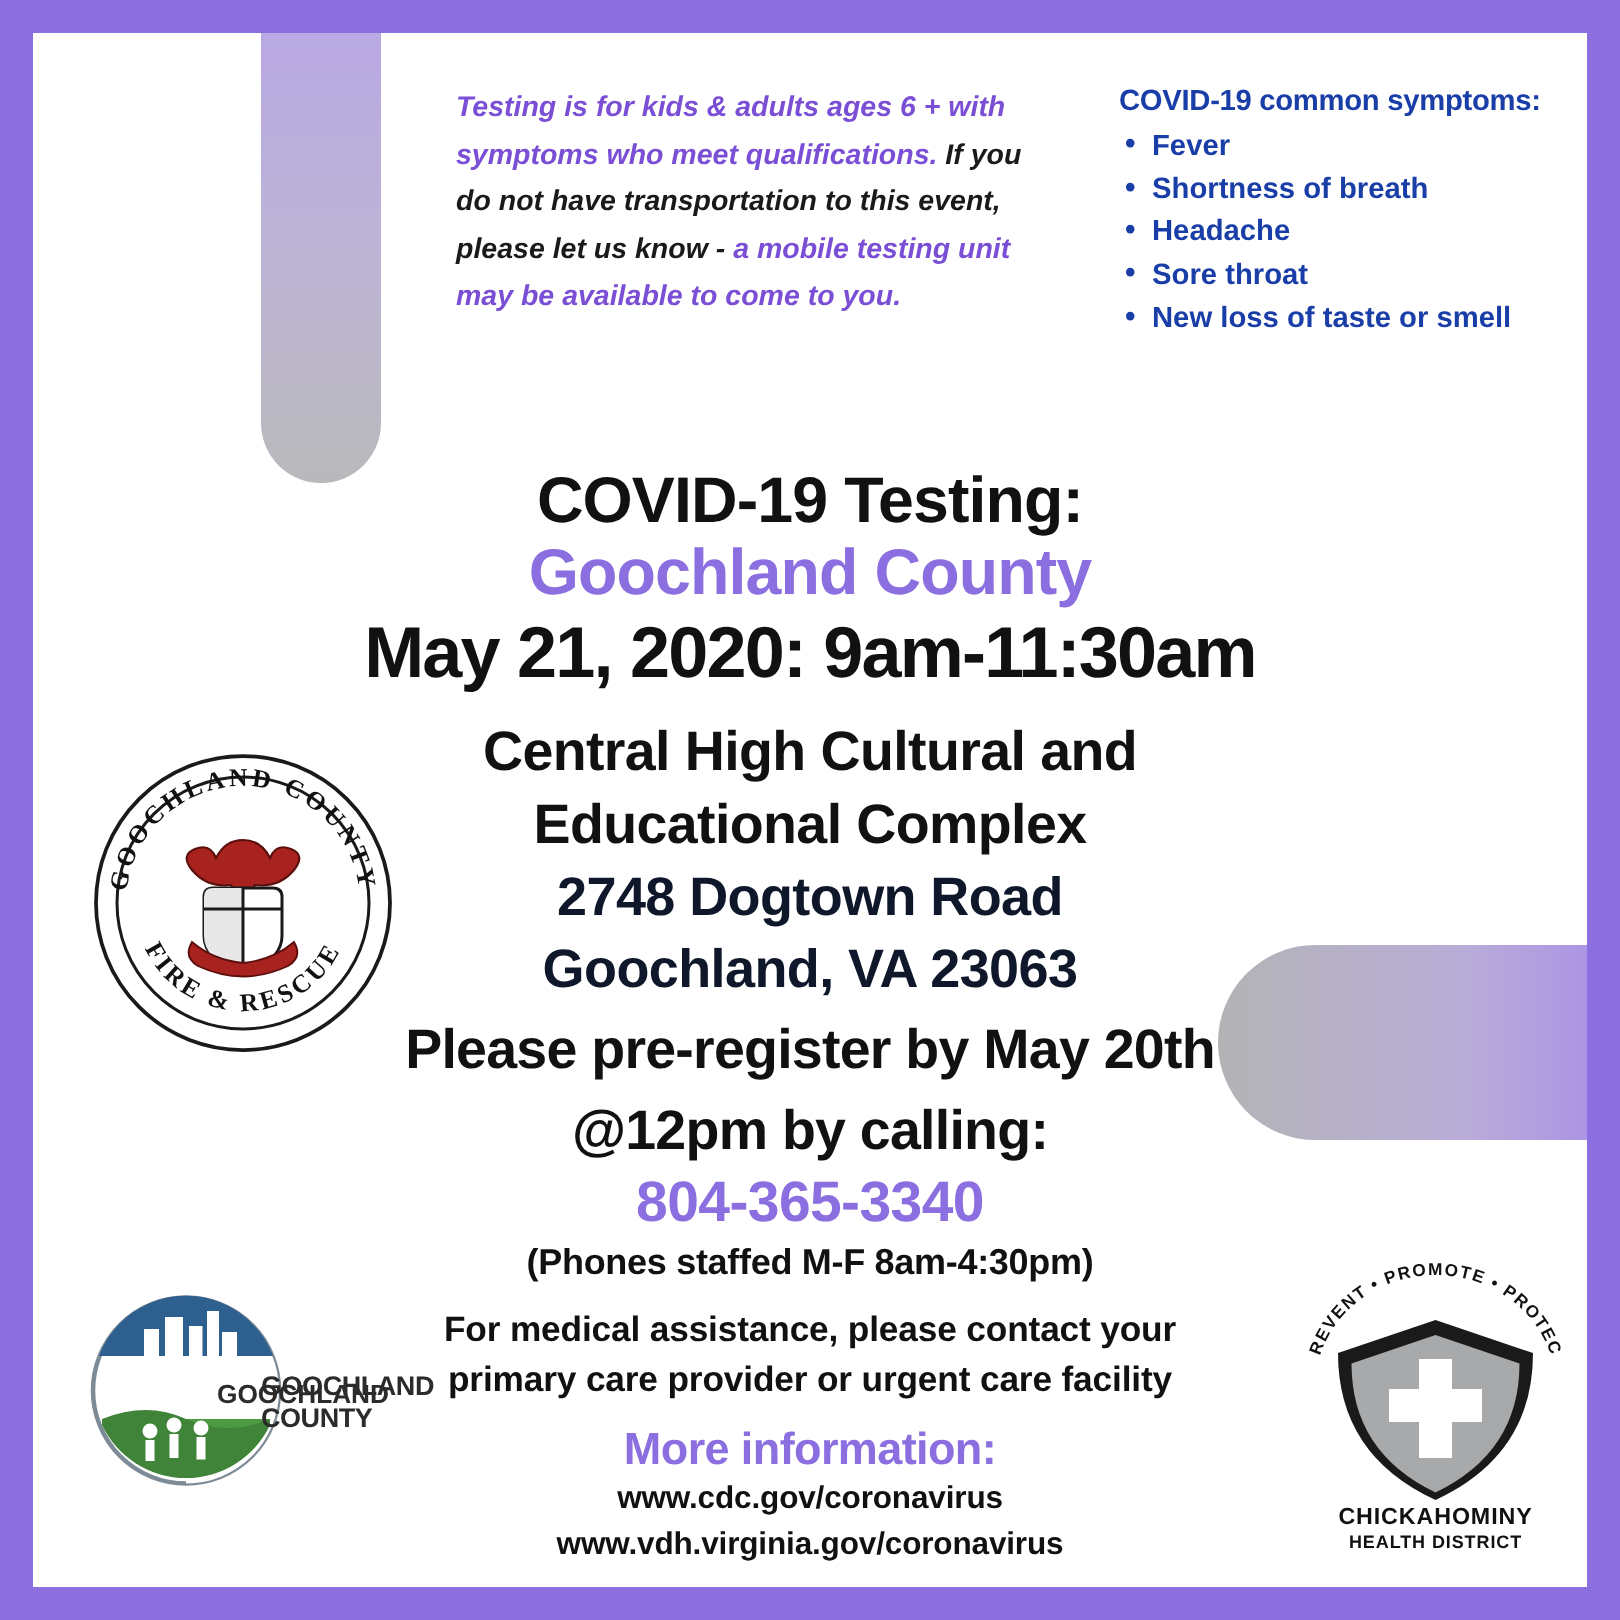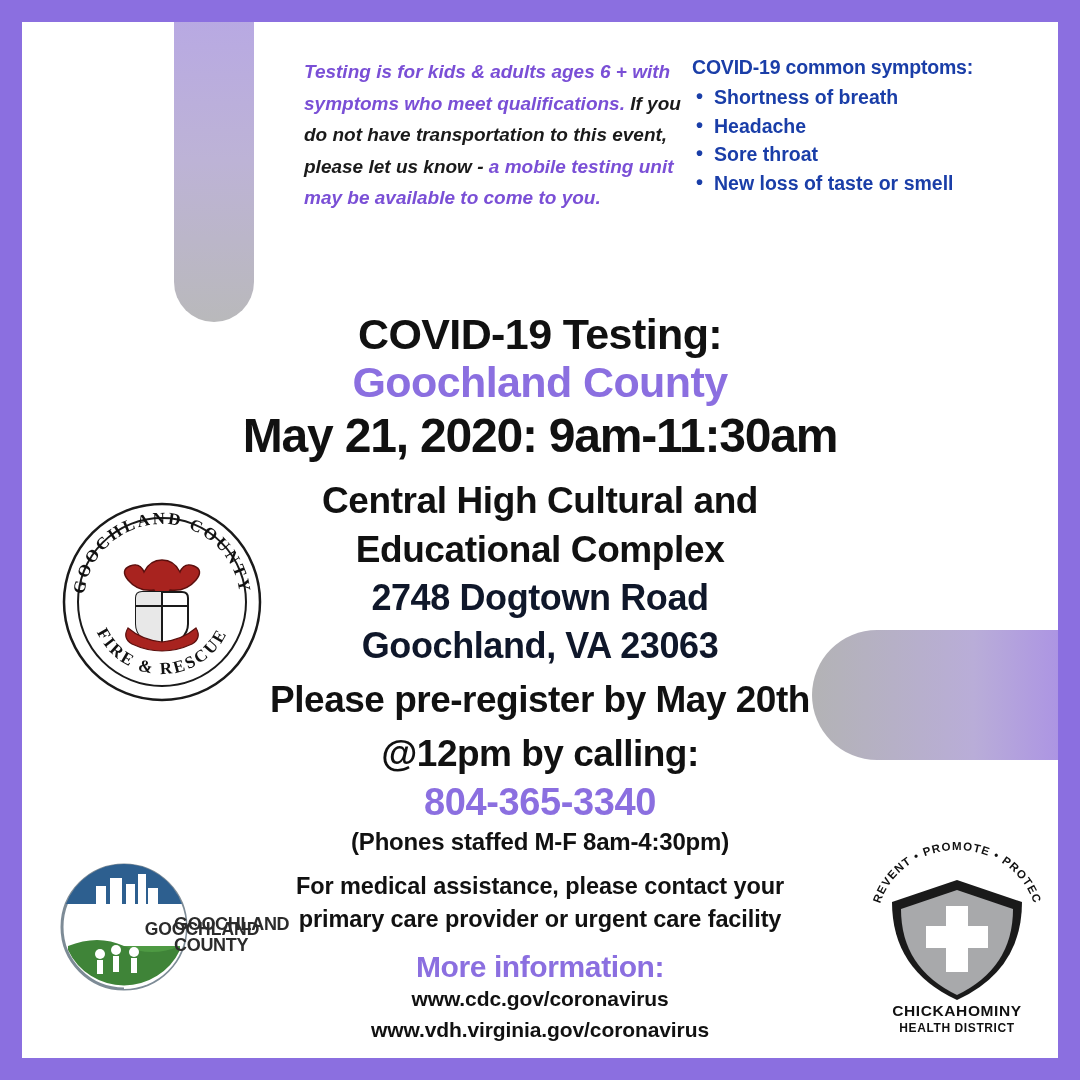--- a/index.html
+++ b/index.html
@@ -57,21 +57,21 @@
     font-size: 19px;
     font-weight: bold;
     font-style: italic;
     line-height: 1.66;
     color: #1a1a1a;
   }
   .top-left-text .purple { color: #7a4fd6; }
 
   .symptoms {
     position: absolute;
-    left: 670px;
+    left: 724px;
     top: 34px;
     width: 330px;
   }
   .symptoms h3 {
     margin: 0 0 4px 0;
     font-size: 19.5px;
     font-weight: bold;
     color: #1a3ea8;
     letter-spacing: -0.2px;
   }
@@ -154,20 +154,21 @@
     <div class="deco-left"></div>
     <div class="deco-right"></div>
 
     <div class="top-left-text">
       <span class="purple">Testing is for kids &amp; adults ages 6 + with symptoms who meet qualifications.</span><span> If you do not have transportation to this event, please let us know - </span><span class="purple">a mobile testing unit may be available to come to you.</span>
     </div>
 
     <div class="symptoms">
       <h3>COVID-19 common symptoms:</h3>
       <ul>
+        <li>Fever</li>
         <li>Shortness of breath</li>
         <li>Headache</li>
         <li>Sore throat</li>
         <li>New loss of taste or smell</li>
       </ul>
     </div>
 
     <div class="center-block">
       <div class="line l-title1">COVID-19 Testing:</div>
       <div class="line l-title2">Goochland County</div>

